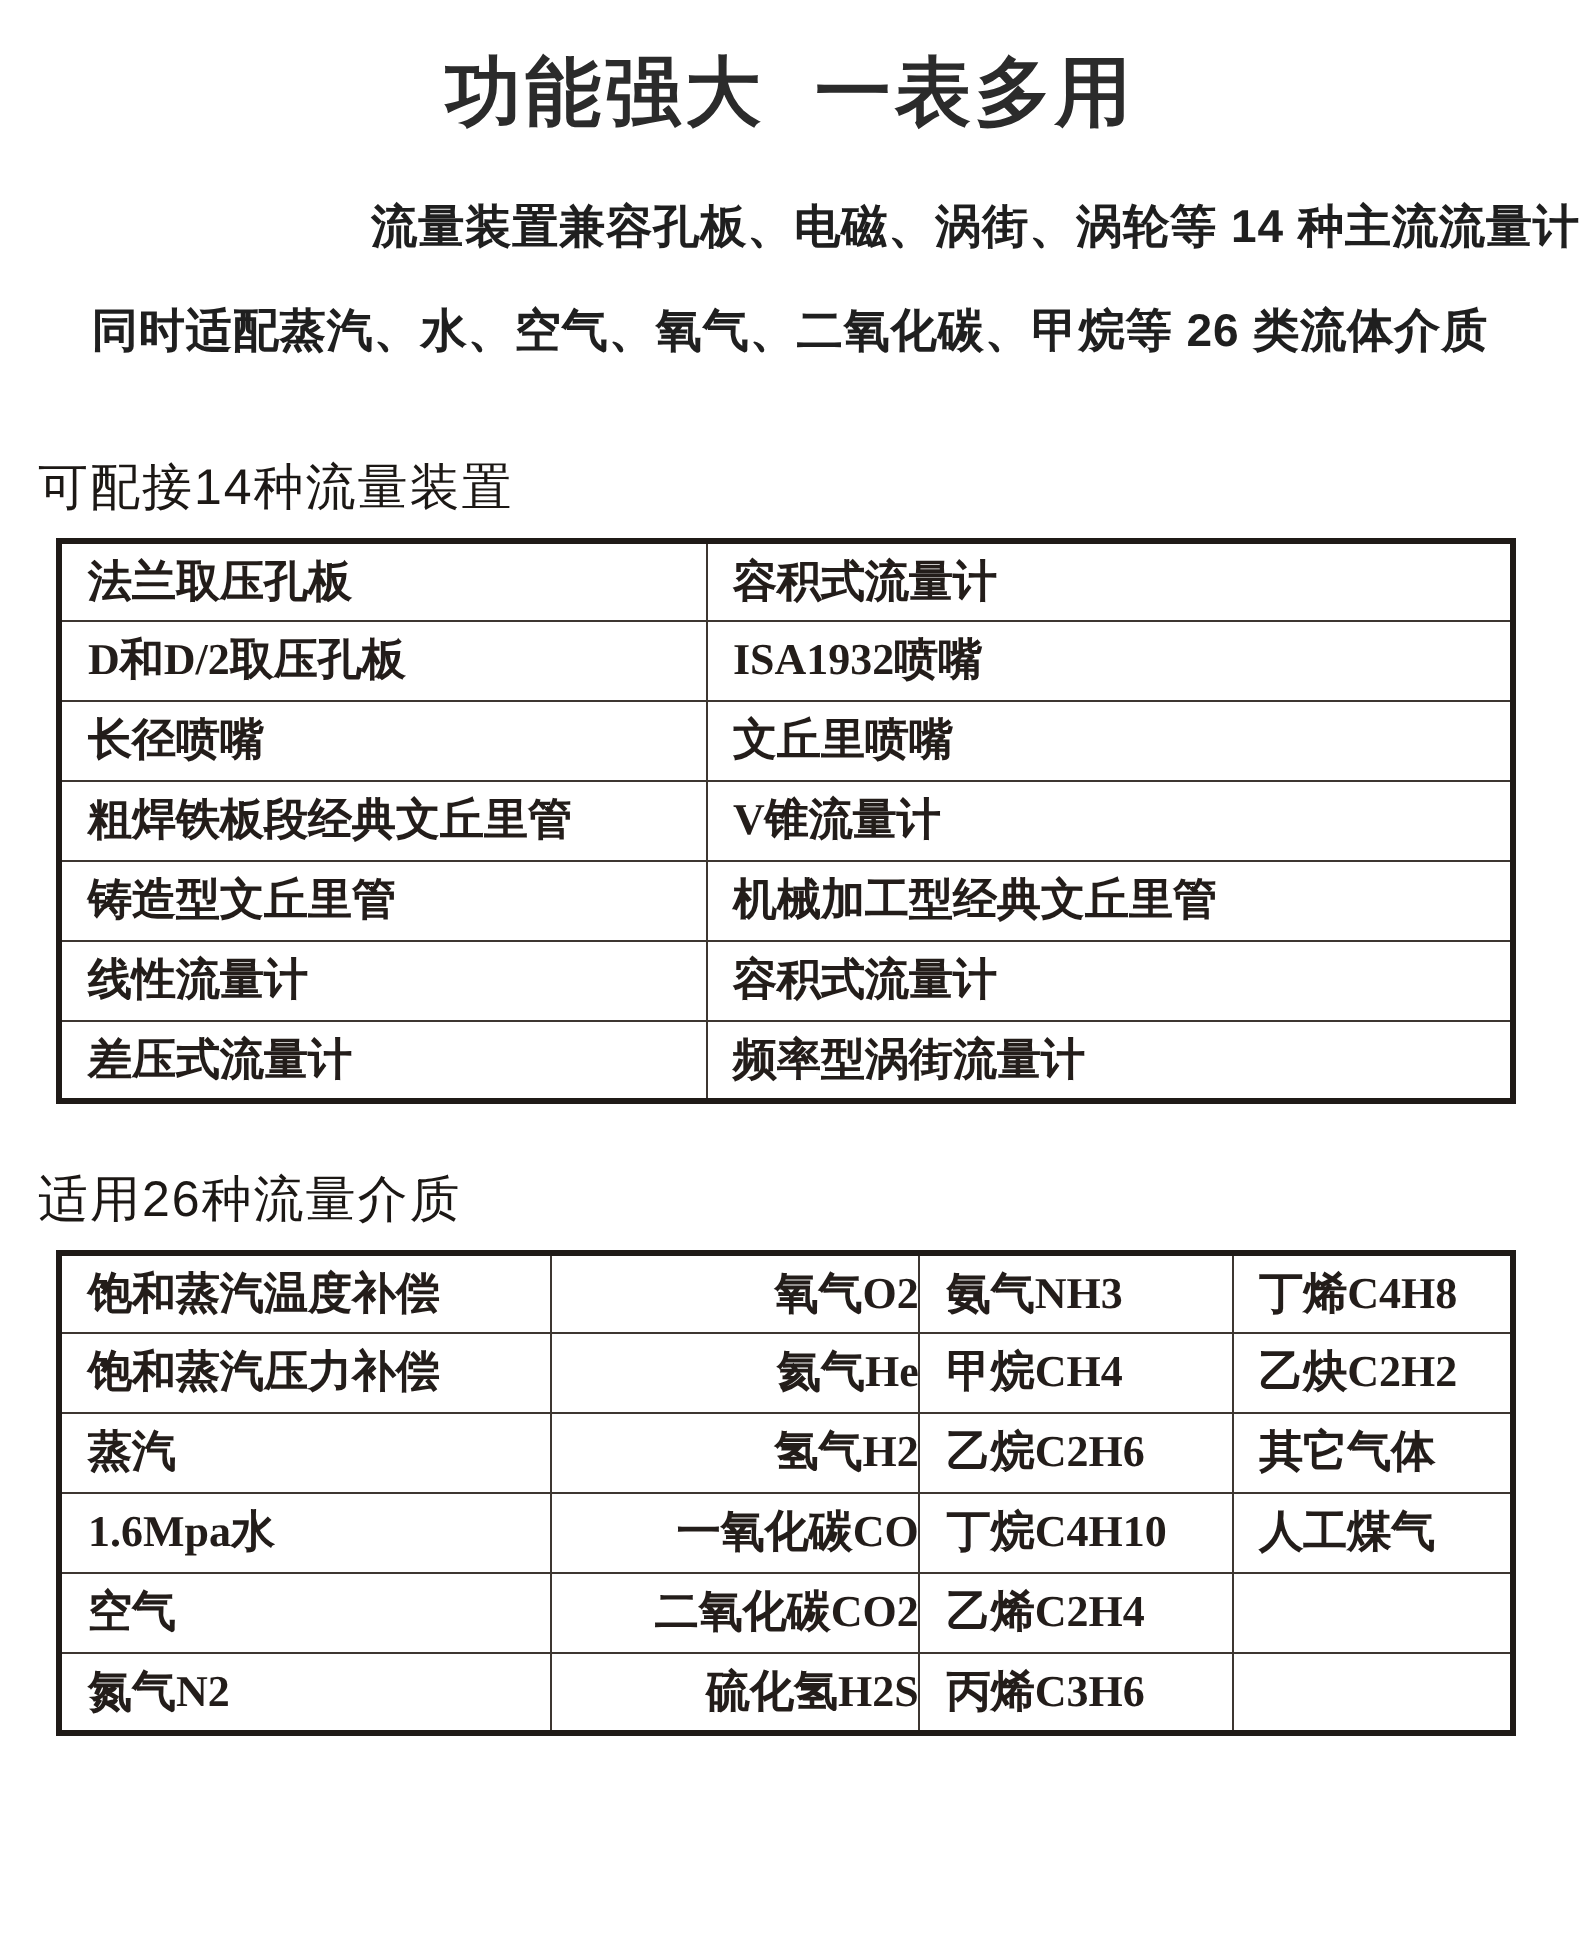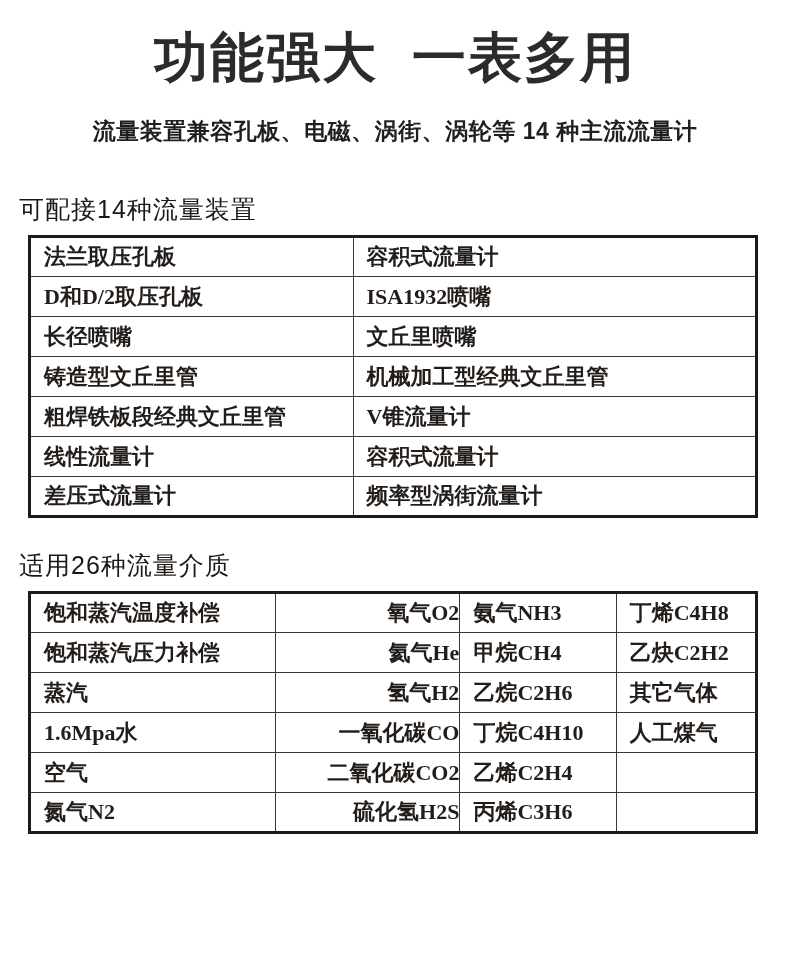--- a/index.html
+++ b/index.html
@@ -10,36 +10,36 @@
     margin: 0 auto;
     font-family: "Liberation Sans", "DejaVu Sans", sans-serif;
     color: #231d1a;
     overflow: hidden;
   }
   .page { width: 790px; height: 973px; background: #ffffff; }
 
   .main-title {
     margin-top: 26px;
     text-align: center;
-    font-size: 54px;
+    font-size: 38px;
     font-weight: 900;
     letter-spacing: 2px;
     color: #2b2b2b;
     white-space: pre;
     line-height: 1.15;
   }
   .subtitle {
     text-align: center;
     font-size: 23px;
     font-weight: 700;
     color: #1f1f1f;
     letter-spacing: 0.5px;
     white-space: pre;
   }
-  .subtitle.first { margin-top: 28px; }
+  .subtitle.first { margin-top: 28px; text-align: right; }
   .subtitle.second { margin-top: 21px; }
 
   .section-heading {
     margin-left: 19px;
     font-size: 25px;
     font-weight: 500;
     color: #1c1815;
     letter-spacing: 1px;
   }
   .section-heading.devices { margin-top: 46px; }
@@ -73,44 +73,45 @@
   table.media td.c3 { width: 19.3%; }
 </style>
 </head>
 <body>
 
 <div class="page">
 
   <div class="main-title">功能强大  一表多用</div>
 
   <div class="subtitle first">流量装置兼容孔板、电磁、涡街、涡轮等 14 种主流流量计</div>
+  <div class="subtitle second">同时适配蒸汽、水、空气、氧气、二氧化碳、甲烷等 26 类流体介质</div>
 
   <div class="section-heading devices">可配接14种流量装置</div>
 
   <table class="grid devices">
     <tbody>
       <tr>
         <td class="c0">法兰取压孔板</td>
         <td class="c1">容积式流量计</td>
       </tr>
       <tr>
         <td class="c0">D和D/2取压孔板</td>
         <td class="c1">ISA1932喷嘴</td>
       </tr>
       <tr>
         <td class="c0">长径喷嘴</td>
         <td class="c1">文丘里喷嘴</td>
       </tr>
       <tr>
+        <td class="c0">粗焊铁板段经典文丘里管</td>
+        <td class="c1">V锥流量计</td>
+      </tr>
+      <tr>
         <td class="c0">铸造型文丘里管</td>
         <td class="c1">机械加工型经典文丘里管</td>
-      </tr>
-      <tr>
-        <td class="c0">粗焊铁板段经典文丘里管</td>
-        <td class="c1">V锥流量计</td>
       </tr>
       <tr>
         <td class="c0">线性流量计</td>
         <td class="c1">容积式流量计</td>
       </tr>
       <tr>
         <td class="c0">差压式流量计</td>
         <td class="c1">频率型涡街流量计</td>
       </tr>
     </tbody>

